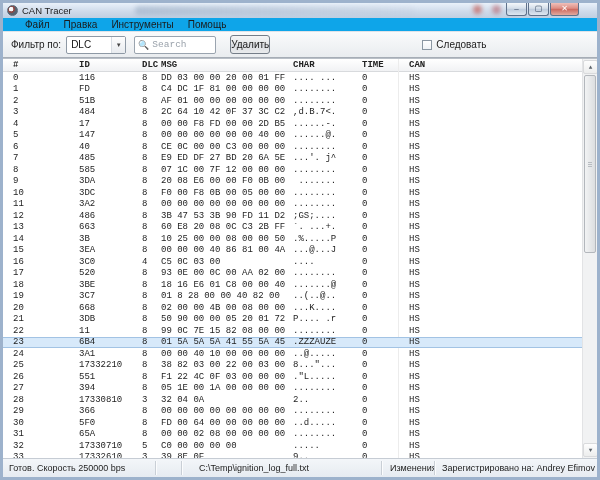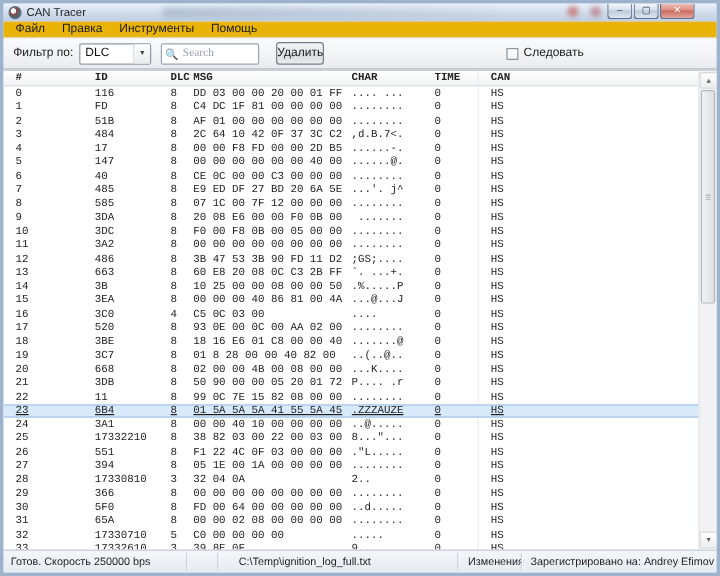--- a/index.html
+++ b/index.html
@@ -17,39 +17,39 @@
   .redact-streak { left:132px; width:280px; background:linear-gradient(90deg, rgba(140,160,185,.45), rgba(150,165,185,.18) 70%, rgba(150,165,185,.05)); }
   .redact-dot { top:2px; width:9px; height:9px; border-radius:50%; }
   .win-controls { position:absolute; right:18px; top:0; display:flex; }
   .win-btn { width:21px; height:13px; border:1px solid #60718a; border-top:none;
              border-radius:0 0 3px 3px; margin-left:1px;
              background:linear-gradient(#f5f8fb, #d4dee9 45%, #bccadb 50%, #dde6f0);
              font-size:8px; line-height:11px; text-align:center; color:#30405a; }
   .win-btn.close { width:29px; color:#fff;
              background:linear-gradient(#efc0ba, #dd8d83 45%, #cc675c 50%, #e2a99f); }
   
-  .menubar { position:absolute; left:0; top:15px; right:0; height:14px; background:#eab308;
-             border-bottom:1px solid #dfe3e8; display:flex; align-items:center; padding-left:3px;text-align:right; }
+  .menubar { position:absolute; left:0; top:15px; right:0; height:14px; background:#0ea5e9;
+             border-bottom:1px solid #dfe3e8; display:flex; align-items:center; padding-left:15px;text-align:right; }
   .menu-item { font-size:10px; color:#1b1b1b; padding:1px 7px; }
   
   .toolbar { position:absolute; left:0; top:29px; right:0; height:26px;
              background:linear-gradient(#fafbfc, #e9ecef);
              border-bottom:1px solid #a6adb6; display:flex; align-items:center; padding:0 8px; }
   .tb-label { font-size:10px; color:#1b1b1b; margin-right:5px; }
   .combo { width:60px; height:18px; background:#fff; border:1px solid #8e99a5; border-radius:2px;
            display:flex; align-items:center; position:relative; }
   .combo-value { font-size:10px; padding-left:4px; color:#111; flex:1; }
   .combo-arrow { width:14px; height:16px; display:flex; align-items:center; justify-content:center;
                  font-size:6px; color:#444; border-left:1px solid #d7dce2;
                  background:linear-gradient(#fdfdfd,#e8ebef); }
   .searchbox { width:82px; height:18px; background:#fff; border:1px solid #9aa4af; border-radius:2px;
                margin-left:8px; display:flex; align-items:center; padding:0 3px; }
   .search-glyph { font-size:9px; color:#6d7884; margin-right:3px; }
   .searchbox input { border:none; outline:none; width:60px; font-size:9.5px;
-                     font-family:Liberation Serif, serif; color:#333; background:transparent; }
+                     font-family:Liberation Mono, monospace; color:#333; background:transparent; }
   .searchbox input::placeholder { color:#9aa2ab; }
   .btn { margin-left:14px; height:19px; padding:0 0; font-size:10px; color:#1b1b1b;
          border:1px solid #747d88; border-radius:3px;
          background:linear-gradient(#f4f5f6, #e6e8ea 45%, #d8dbdf 50%, #e9ebed); }
   .follow { display:flex; align-items:center; margin-left:152px; }
   .checkbox { width:10px; height:10px; border:1px solid #8b97a3; background:linear-gradient(#fff,#f0f3f6); margin-right:4px; }
   .follow-label { font-size:10px; color:#1b1b1b; }
   
   .table-area { position:absolute; left:0; top:55px; right:0; bottom:19px; background:#fff;
                 border-top:1px solid #b9bfc7; font-family:"Liberation Mono",monospace; overflow:hidden; }
@@ -153,21 +153,21 @@
         <div class="trow"><div class="tcell c0">13</div><div class="tcell c1">663</div><div class="tcell c2">8</div><div class="tcell c3">60 E8 20 08 0C C3 2B FF</div><div class="tcell c4">`. ...+.</div><div class="tcell c5">0</div><div class="tcell c6">HS</div></div>
         <div class="trow"><div class="tcell c0">14</div><div class="tcell c1">3B</div><div class="tcell c2">8</div><div class="tcell c3">10 25 00 00 08 00 00 50</div><div class="tcell c4">.%.....P</div><div class="tcell c5">0</div><div class="tcell c6">HS</div></div>
         <div class="trow"><div class="tcell c0">15</div><div class="tcell c1">3EA</div><div class="tcell c2">8</div><div class="tcell c3">00 00 00 40 86 81 00 4A</div><div class="tcell c4">...@...J</div><div class="tcell c5">0</div><div class="tcell c6">HS</div></div>
         <div class="trow"><div class="tcell c0">16</div><div class="tcell c1">3C0</div><div class="tcell c2">4</div><div class="tcell c3">C5 0C 03 00</div><div class="tcell c4">....</div><div class="tcell c5">0</div><div class="tcell c6">HS</div></div>
         <div class="trow"><div class="tcell c0">17</div><div class="tcell c1">520</div><div class="tcell c2">8</div><div class="tcell c3">93 0E 00 0C 00 AA 02 00</div><div class="tcell c4">........</div><div class="tcell c5">0</div><div class="tcell c6">HS</div></div>
         <div class="trow"><div class="tcell c0">18</div><div class="tcell c1">3BE</div><div class="tcell c2">8</div><div class="tcell c3">18 16 E6 01 C8 00 00 40</div><div class="tcell c4">.......@</div><div class="tcell c5">0</div><div class="tcell c6">HS</div></div>
         <div class="trow"><div class="tcell c0">19</div><div class="tcell c1">3C7</div><div class="tcell c2">8</div><div class="tcell c3">01 8 28 00 00 40 82 00</div><div class="tcell c4">..(..@..</div><div class="tcell c5">0</div><div class="tcell c6">HS</div></div>
         <div class="trow"><div class="tcell c0">20</div><div class="tcell c1">668</div><div class="tcell c2">8</div><div class="tcell c3">02 00 00 4B 00 08 00 00</div><div class="tcell c4">...K....</div><div class="tcell c5">0</div><div class="tcell c6">HS</div></div>
         <div class="trow"><div class="tcell c0">21</div><div class="tcell c1">3DB</div><div class="tcell c2">8</div><div class="tcell c3">50 90 00 00 05 20 01 72</div><div class="tcell c4">P.... .r</div><div class="tcell c5">0</div><div class="tcell c6">HS</div></div>
         <div class="trow"><div class="tcell c0">22</div><div class="tcell c1">11</div><div class="tcell c2">8</div><div class="tcell c3">99 0C 7E 15 82 08 00 00</div><div class="tcell c4">........</div><div class="tcell c5">0</div><div class="tcell c6">HS</div></div>
-        <div class="trow selected" style="background: rgb(215, 233, 250); text-decoration: underline;"><div class="tcell c0">23</div><div class="tcell c1">6B4</div><div class="tcell c2">8</div><div class="tcell c3">01 5A 5A 5A 41 55 5A 45</div><div class="tcell c4">.ZZZAUZE</div><div class="tcell c5">0</div><div class="tcell c6">HS</div></div>
+        <div class="trow selected" style="background: rgb(215, 233, 250);"><div class="tcell c0">23</div><div class="tcell c1">6B4</div><div class="tcell c2">8</div><div class="tcell c3">01 5A 5A 5A 41 55 5A 45</div><div class="tcell c4">.ZZZAUZE</div><div class="tcell c5">0</div><div class="tcell c6">HS</div></div>
         <div class="trow"><div class="tcell c0">24</div><div class="tcell c1">3A1</div><div class="tcell c2">8</div><div class="tcell c3">00 00 40 10 00 00 00 00</div><div class="tcell c4">..@.....</div><div class="tcell c5">0</div><div class="tcell c6">HS</div></div>
         <div class="trow"><div class="tcell c0">25</div><div class="tcell c1">17332210</div><div class="tcell c2">8</div><div class="tcell c3">38 82 03 00 22 00 03 00</div><div class="tcell c4">8..."...</div><div class="tcell c5">0</div><div class="tcell c6">HS</div></div>
         <div class="trow"><div class="tcell c0">26</div><div class="tcell c1">551</div><div class="tcell c2">8</div><div class="tcell c3">F1 22 4C 0F 03 00 00 00</div><div class="tcell c4">."L.....</div><div class="tcell c5">0</div><div class="tcell c6">HS</div></div>
         <div class="trow"><div class="tcell c0">27</div><div class="tcell c1">394</div><div class="tcell c2">8</div><div class="tcell c3">05 1E 00 1A 00 00 00 00</div><div class="tcell c4">........</div><div class="tcell c5">0</div><div class="tcell c6">HS</div></div>
         <div class="trow"><div class="tcell c0">28</div><div class="tcell c1">17330810</div><div class="tcell c2">3</div><div class="tcell c3">32 04 0A</div><div class="tcell c4">2..</div><div class="tcell c5">0</div><div class="tcell c6">HS</div></div>
         <div class="trow"><div class="tcell c0">29</div><div class="tcell c1">366</div><div class="tcell c2">8</div><div class="tcell c3">00 00 00 00 00 00 00 00</div><div class="tcell c4">........</div><div class="tcell c5">0</div><div class="tcell c6">HS</div></div>
         <div class="trow"><div class="tcell c0">30</div><div class="tcell c1">5F0</div><div class="tcell c2">8</div><div class="tcell c3">FD 00 64 00 00 00 00 00</div><div class="tcell c4">..d.....</div><div class="tcell c5">0</div><div class="tcell c6">HS</div></div>
         <div class="trow"><div class="tcell c0">31</div><div class="tcell c1">65A</div><div class="tcell c2">8</div><div class="tcell c3">00 00 02 08 00 00 00 00</div><div class="tcell c4">........</div><div class="tcell c5">0</div><div class="tcell c6">HS</div></div>
         <div class="trow"><div class="tcell c0">32</div><div class="tcell c1">17330710</div><div class="tcell c2">5</div><div class="tcell c3">C0 00 00 00 00</div><div class="tcell c4">.....</div><div class="tcell c5">0</div><div class="tcell c6">HS</div></div>
         <div class="trow"><div class="tcell c0">33</div><div class="tcell c1">17332610</div><div class="tcell c2">3</div><div class="tcell c3">39 8E 0F</div><div class="tcell c4">9..</div><div class="tcell c5">0</div><div class="tcell c6">HS</div></div>

